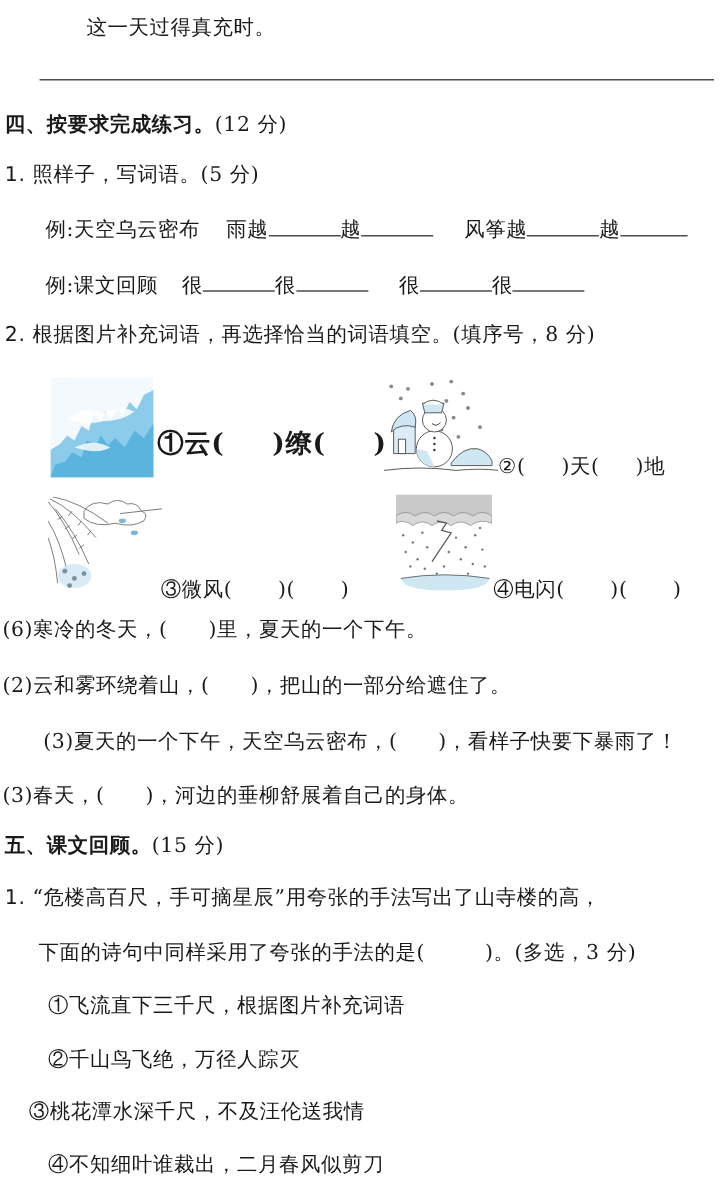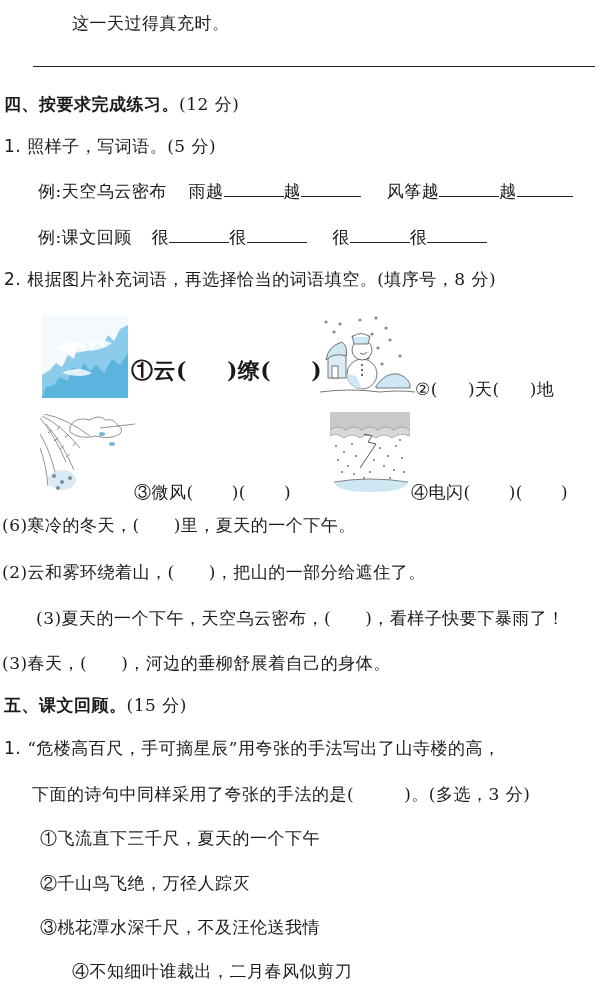--- a/index.html
+++ b/index.html
@@ -182,16 +182,16 @@
 </div>
 
 <div class="ln" style="left:4px; top:737px;">
   <span class="sans">1.</span>
   <span>“危楼高百尺，手可摘星辰”用夸张的手法写出了山寺楼的高，</span>
 </div>
 <div class="ln" style="left:32px; top:783px;">
   <span>下面的诗句中同样采用了夸张的手法的是(</span><span class="paren-gap" style="width:50px;"></span><span>)。(多选，3 分)</span>
 </div>
 
-<div class="ln" style="left:40px; top:827px;">①飞流直下三千尺，夏天的一个下午</div>
+<div class="ln" style="left:40px; top:827px;">①飞流直下三千尺，根据图片补充词语</div>
 <div class="ln" style="left:40px; top:872px;">②千山鸟飞绝，万径人踪灭</div>
-<div class="ln" style="left:40px; top:916px;text-align:center;">③桃花潭水深千尺，不及汪伦送我情</div>
-<div class="ln" style="left:40px; top:960px;margin-left:32px;">④不知细叶谁裁出，二月春风似剪刀</div>
+<div class="ln" style="left:24px; top:916px;text-align:center;">③桃花潭水深千尺，不及汪伦送我情</div>
+<div class="ln" style="left:40px; top:960px;">④不知细叶谁裁出，二月春风似剪刀</div>
 
 </body></html>

